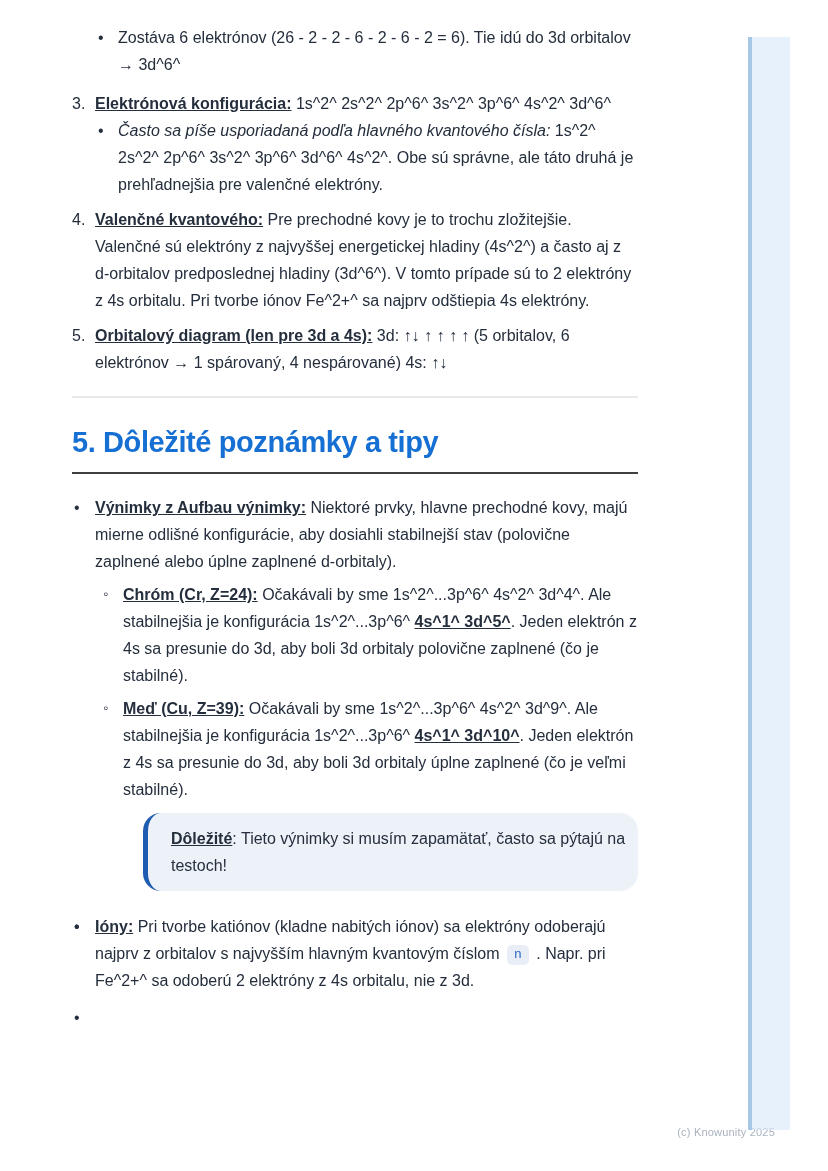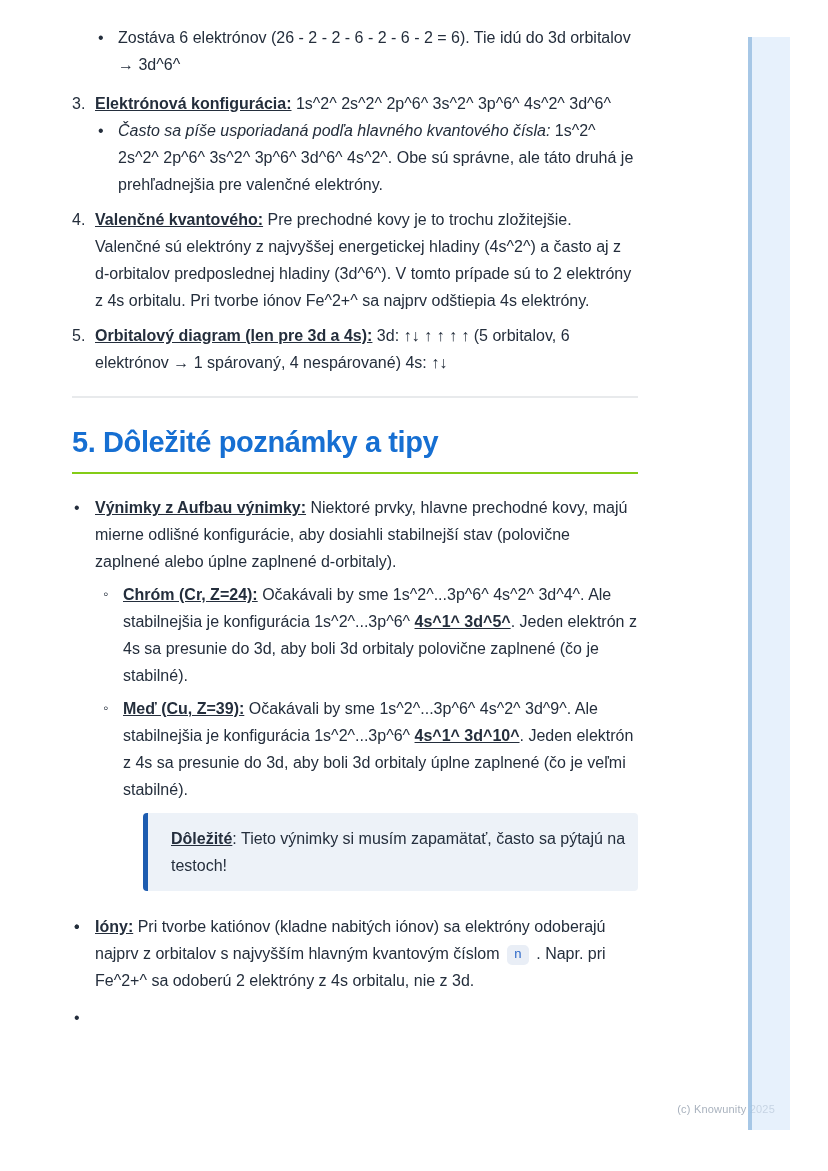--- a/index.html
+++ b/index.html
@@ -27,45 +27,45 @@
   ol.nlist > li:first-child{margin-top:0;}
   ol.nlist .nmark{position:absolute;left:0;top:0;}
   
   ul.sub-disc li{padding-left:23px;}
   ul.sub-disc .marker{position:absolute;left:3px;top:0;}
   
   hr.rule{border:none;border-top:2px solid #e8eaec;margin:20px 0 0 0;}
   h2.sec-heading{
     margin:26px 0 0 0;padding:0 0 12px 0;
     font-size:29px;line-height:36px;font-weight:700;letter-spacing:-0.4px;
-    color:#166fd2;border-bottom:2px solid #84cc16;
+    color:#166fd2;border-bottom:2px solid #404040;
   }
   ul.blist{margin-top:20px;}
   ul.blist > li{padding-left:23px;margin-top:10px;}
   ul.blist > li:first-child{margin-top:0;}
   ul.blist > li > .marker{position:absolute;left:2px;top:0;}
   ul.circ{margin-top:4px;}
   ul.circ > li{padding-left:28px;margin-top:6px;position:relative;}
   ul.circ > li > .marker{position:absolute;left:8px;top:-1px;font-size:15px;}
   
   li.callout-wrap{list-style:none;padding-left:0;margin:22px 0 22px 48px;}
   .callout{
-    background:#edf2f8;border-left:5px solid #1d5cb0;border-radius:4px;
+    background:#edf2f8;border-left:5px solid #1d5cb0;border-radius:18px;
     padding:12px 10px 12px 23px;width:auto;max-width:517px;box-sizing:border-box;
   }
   
   .code-badge{
     display:inline-block;background:#e9eef6;color:#2a66c8;
     font-family:"Liberation Mono","DejaVu Sans Mono",monospace;
     font-size:13px;line-height:18px;padding:1px 7px;border-radius:5px;
     margin:0 3px;vertical-align:1px;
   }
   
   .copyright{
-    position:absolute;top:1103px;right:53px;z-index:1;
+    position:absolute;top:1126px;right:53px;z-index:1;
     font-size:11px;color:#a9b2be;letter-spacing:0.2px;
   }
   .side-strip{
     position:absolute;left:748px;top:37px;width:42px;height:1093px;z-index:5;
     background:rgba(216,233,250,0.62);
     border-left:4px solid rgba(154,191,226,0.85);
     box-sizing:border-box;
   }
 </style>
 </head>

